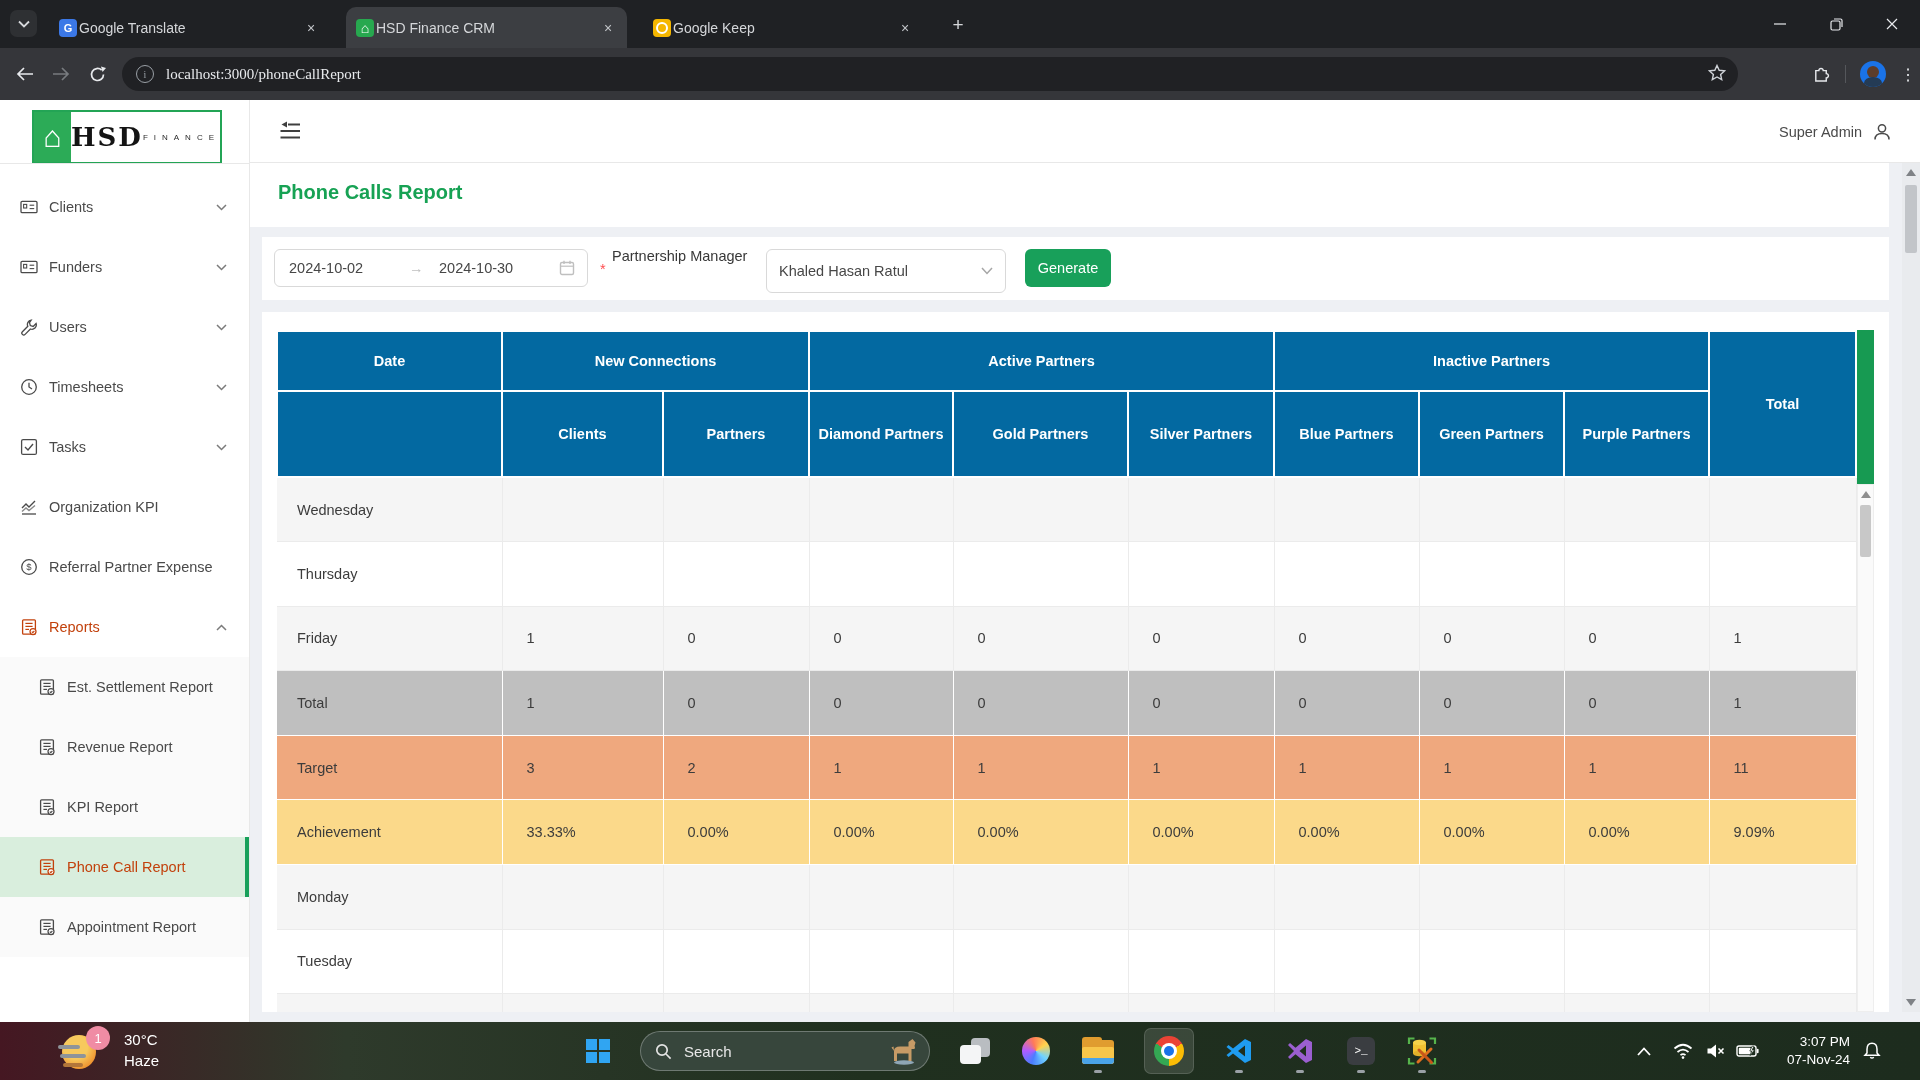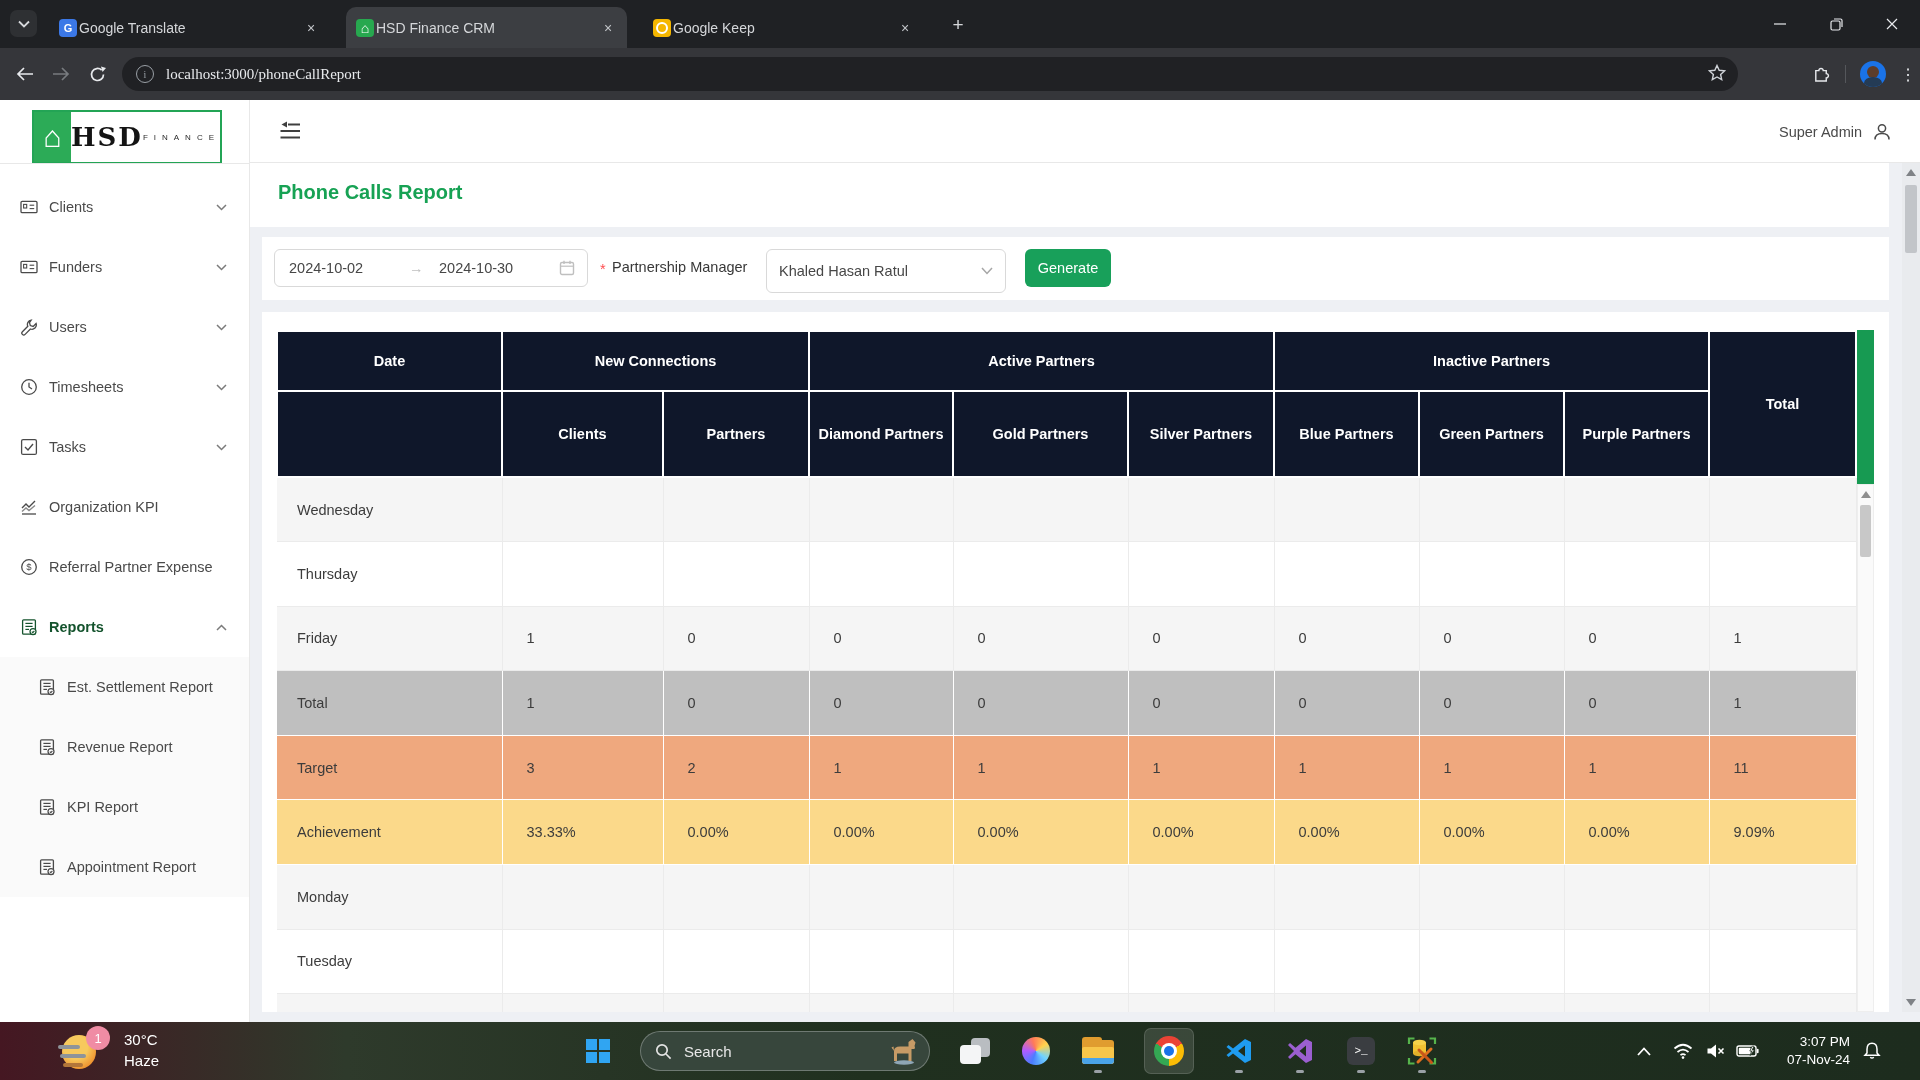--- a/index.html
+++ b/index.html
@@ -55,21 +55,21 @@
   .logo-txt{flex:1;display:flex;flex-direction:row;align-items:center;justify-content:center;}
   .logo-title{font-family:"DejaVu Serif",serif;font-weight:bold;font-size:26px;letter-spacing:2px;color:#141414;line-height:26px;}
   .logo-sub{font-size:8px;letter-spacing:6px;color:#2b2b2b;margin-top:1px;}
   .sb-divider{position:absolute;left:0;top:63px;width:100%;height:1px;background:#e8e8e8;}
   .sb-menu{position:absolute;left:0;top:77px;width:100%;}
   .sb-item{height:60px;display:flex;align-items:center;color:#4a4a4a;font-size:14.5px;position:relative;cursor:default;}
   .sb-item .ic{width:18px;height:18px;margin-left:20px;margin-right:11px;display:flex;align-items:center;justify-content:center;flex:none;}
   .sb-item.sub .ic{margin-left:38px;}
   .sb-item .lbl{flex:1;white-space:nowrap;overflow:hidden;}
   .sb-item .chev{position:absolute;right:22px;color:#7b7b7b;display:flex;}
-  .sb-item.green{color:#14532d;font-weight:bold;}
+  .sb-item.green{color:#c2410c;}
   .sub-block{background:#fafafa;}
   .sb-item.selected{background:#d9eedd;}
   .sb-item.selected::after{content:"";position:absolute;right:0;top:0;width:4px;height:100%;background:#18a05a;}
 
   .main{flex:1;position:relative;}
   .navbar{position:absolute;left:0;top:0;right:0;height:63px;background:#fff;border-bottom:1px solid #e8e8e8;box-sizing:border-box;}
   .burger{position:absolute;left:28px;top:19px;width:24px;height:24px;color:#3f3f3f;}
   .nav-right{position:absolute;right:28px;top:0;height:63px;display:flex;align-items:center;gap:10px;
     color:#4a4a4a;font-size:14.5px;}
 
@@ -77,32 +77,32 @@
   .title-band{position:absolute;left:0;top:0;width:1639px;height:64px;background:#fff;}
   .page-title{position:absolute;left:28px;top:18px;font-size:20px;font-weight:bold;color:#17a254;}
   .filter-card{position:absolute;left:12px;top:74px;width:1627px;height:63px;background:#fff;}
   .range-picker{position:absolute;left:12px;top:12px;width:314px;height:38px;border:1px solid #d9d9d9;
     border-radius:6px;box-sizing:border-box;display:flex;align-items:center;font-size:14.5px;color:#474747;}
   .range-picker .d1{margin-left:14px;width:120px;}
   .range-picker .arrow{color:#bfbfbf;width:30px;}
   .range-picker .d2{flex:1;}
   .range-picker .cal{margin-right:12px;color:#bfbfbf;display:flex;}
   .req{color:#ff4d4f;font-size:14.5px;position:absolute;left:338px;top:24px;}
-  .pm-label{position:absolute;left:350px;top:22px;font-size:14.5px;color:#383838;}
+  .pm-label{position:absolute;left:350px;top:11px;font-size:14.5px;color:#383838;}
   .pm-select{position:absolute;left:504px;top:12px;width:240px;height:44px;border:1px solid #d9d9d9;border-radius:6px;
     box-sizing:border-box;display:flex;align-items:center;font-size:14.5px;color:#474747;}
   .pm-select .val{flex:1;margin-left:12px;}
   .pm-select .chev{margin-right:12px;color:#a6a6a6;display:flex;}
   .gen-btn{position:absolute;left:763px;top:12px;width:86px;height:38px;background:#18a05a;border:none;border-radius:6px;
     color:#fff;font-size:14.5px;font-family:"Liberation Sans",sans-serif;}
 
   .table-card{position:absolute;left:12px;top:149px;width:1627px;height:700px;background:#fff;overflow:hidden;}
   .table-wrap{position:absolute;left:14px;top:18px;width:1598px;height:682px;}
   table.rep{border-collapse:collapse;table-layout:fixed;width:1579px;}
-  table.rep th{background:#0f172a;color:#fff;font-weight:bold;font-size:14.5px;border:2px solid #fff;
+  table.rep th{background:#0369a1;color:#fff;font-weight:bold;font-size:14.5px;border:2px solid #fff;
     text-align:center;padding:0 6px;box-sizing:border-box;}
   tr.h1 th{height:60px;}
   tr.h2 th{height:86px;}
   table.rep td{font-size:14.5px;color:#3c3c3c;border-right:1px solid #ebebeb;border-bottom:1px solid #ebebeb;
     padding:0 4px 0 24px;box-sizing:border-box;overflow:hidden;white-space:nowrap;}
   table.rep td:first-child{padding-left:20px;}
   tbody tr{height:64.6px;}
   tr.stripe td{background:#f5f5f5;}
   tr.plain td{background:#ffffff;}
   tr.total td{background:#bfbfbf;border-color:#fff;}
@@ -416,20 +416,33 @@
                   <rect x="2.6" y="1.8" width="12.8" height="14.4" rx="1" fill="none" stroke="currentColor" stroke-width="1.3"></rect>
                   <line x1="5.4" y1="5.4" x2="12.6" y2="5.4" stroke="currentColor" stroke-width="1.2"></line>
                   <line x1="5.4" y1="8.4" x2="12.6" y2="8.4" stroke="currentColor" stroke-width="1.2"></line>
                   <line x1="5.4" y1="11.4" x2="9" y2="11.4" stroke="currentColor" stroke-width="1.2"></line>
                   <circle cx="13" cy="13.6" r="3" fill="#fff" stroke="currentColor" stroke-width="1.2"></circle>
                   <polyline points="11.8,13.6 12.8,14.6 14.4,12.8" fill="none" stroke="currentColor" stroke-width="1.1"></polyline>
                 </svg>
               </span>
               <span class="lbl">KPI Report</span>
             </div>
+            <div class="sb-item sub green selected">
+              <span class="ic">
+                <svg width="18" height="18" viewBox="0 0 18 18">
+                  <rect x="2.6" y="1.8" width="12.8" height="14.4" rx="1" fill="none" stroke="currentColor" stroke-width="1.3"></rect>
+                  <line x1="5.4" y1="5.4" x2="12.6" y2="5.4" stroke="currentColor" stroke-width="1.2"></line>
+                  <line x1="5.4" y1="8.4" x2="12.6" y2="8.4" stroke="currentColor" stroke-width="1.2"></line>
+                  <line x1="5.4" y1="11.4" x2="9" y2="11.4" stroke="currentColor" stroke-width="1.2"></line>
+                  <circle cx="13" cy="13.6" r="3" fill="#fff" stroke="currentColor" stroke-width="1.2"></circle>
+                  <polyline points="11.8,13.6 12.8,14.6 14.4,12.8" fill="none" stroke="currentColor" stroke-width="1.1"></polyline>
+                </svg>
+              </span>
+              <span class="lbl">Phone Call Report</span>
+            </div>
             <div class="sb-item sub">
               <span class="ic">
                 <svg width="18" height="18" viewBox="0 0 18 18">
                   <rect x="2.6" y="1.8" width="12.8" height="14.4" rx="1" fill="none" stroke="currentColor" stroke-width="1.3"></rect>
                   <line x1="5.4" y1="5.4" x2="12.6" y2="5.4" stroke="currentColor" stroke-width="1.2"></line>
                   <line x1="5.4" y1="8.4" x2="12.6" y2="8.4" stroke="currentColor" stroke-width="1.2"></line>
                   <line x1="5.4" y1="11.4" x2="9" y2="11.4" stroke="currentColor" stroke-width="1.2"></line>
                   <circle cx="13" cy="13.6" r="3" fill="#fff" stroke="currentColor" stroke-width="1.2"></circle>
                   <polyline points="11.8,13.6 12.8,14.6 14.4,12.8" fill="none" stroke="currentColor" stroke-width="1.1"></polyline>
                 </svg>

